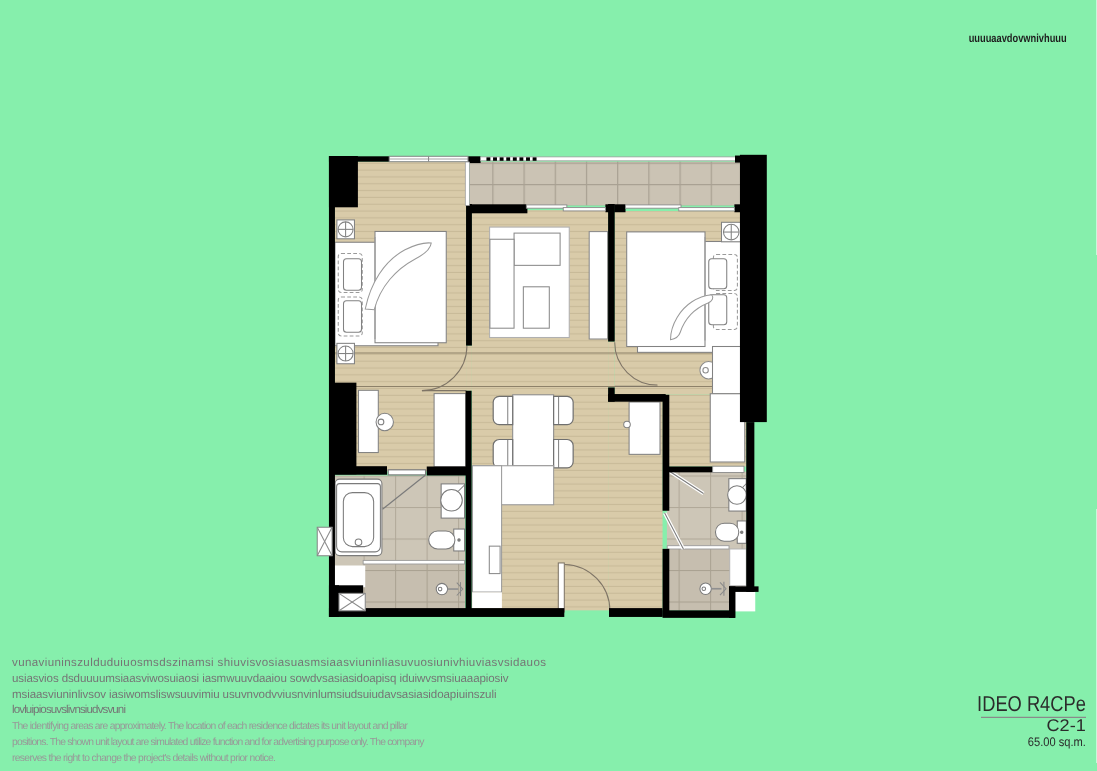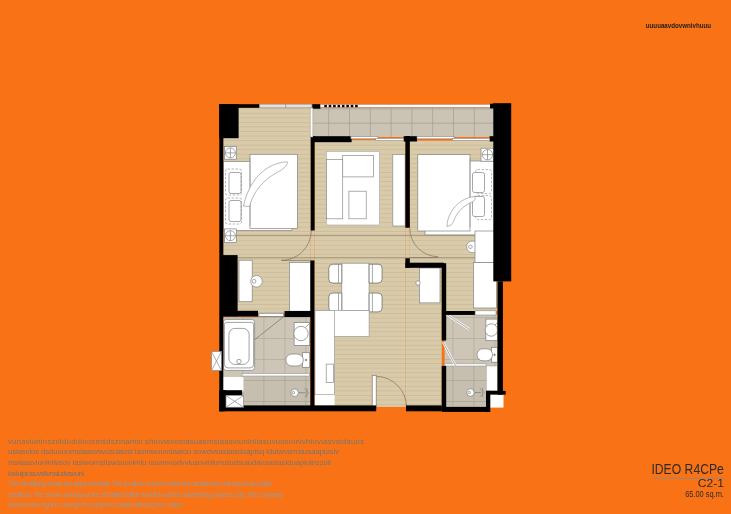--- a/index.html
+++ b/index.html
@@ -1,16 +1,16 @@
 <!DOCTYPE html>
 <html><head>
 <meta charset="utf-8">
 <style>
 html,body{margin:0;padding:0;background:#fff;}
-#page{position:relative;width:731px;height:514px;background:#f97316;overflow:hidden;
+#page{position:relative;width:731px;height:514px;background:#86efac;overflow:hidden;
 font-family:"Liberation Sans", sans-serif;}
 svg{position:absolute;left:0;top:0;}
 </style>
 </head>
 <body>
 <div id="page">
 <svg width="731" height="514" viewBox="0 0 731 514">
 <defs>
 <pattern id="wood" width="20" height="4.55" patternUnits="userSpaceOnUse">
   <rect width="20" height="4.55" fill="#d9cba9"></rect>

